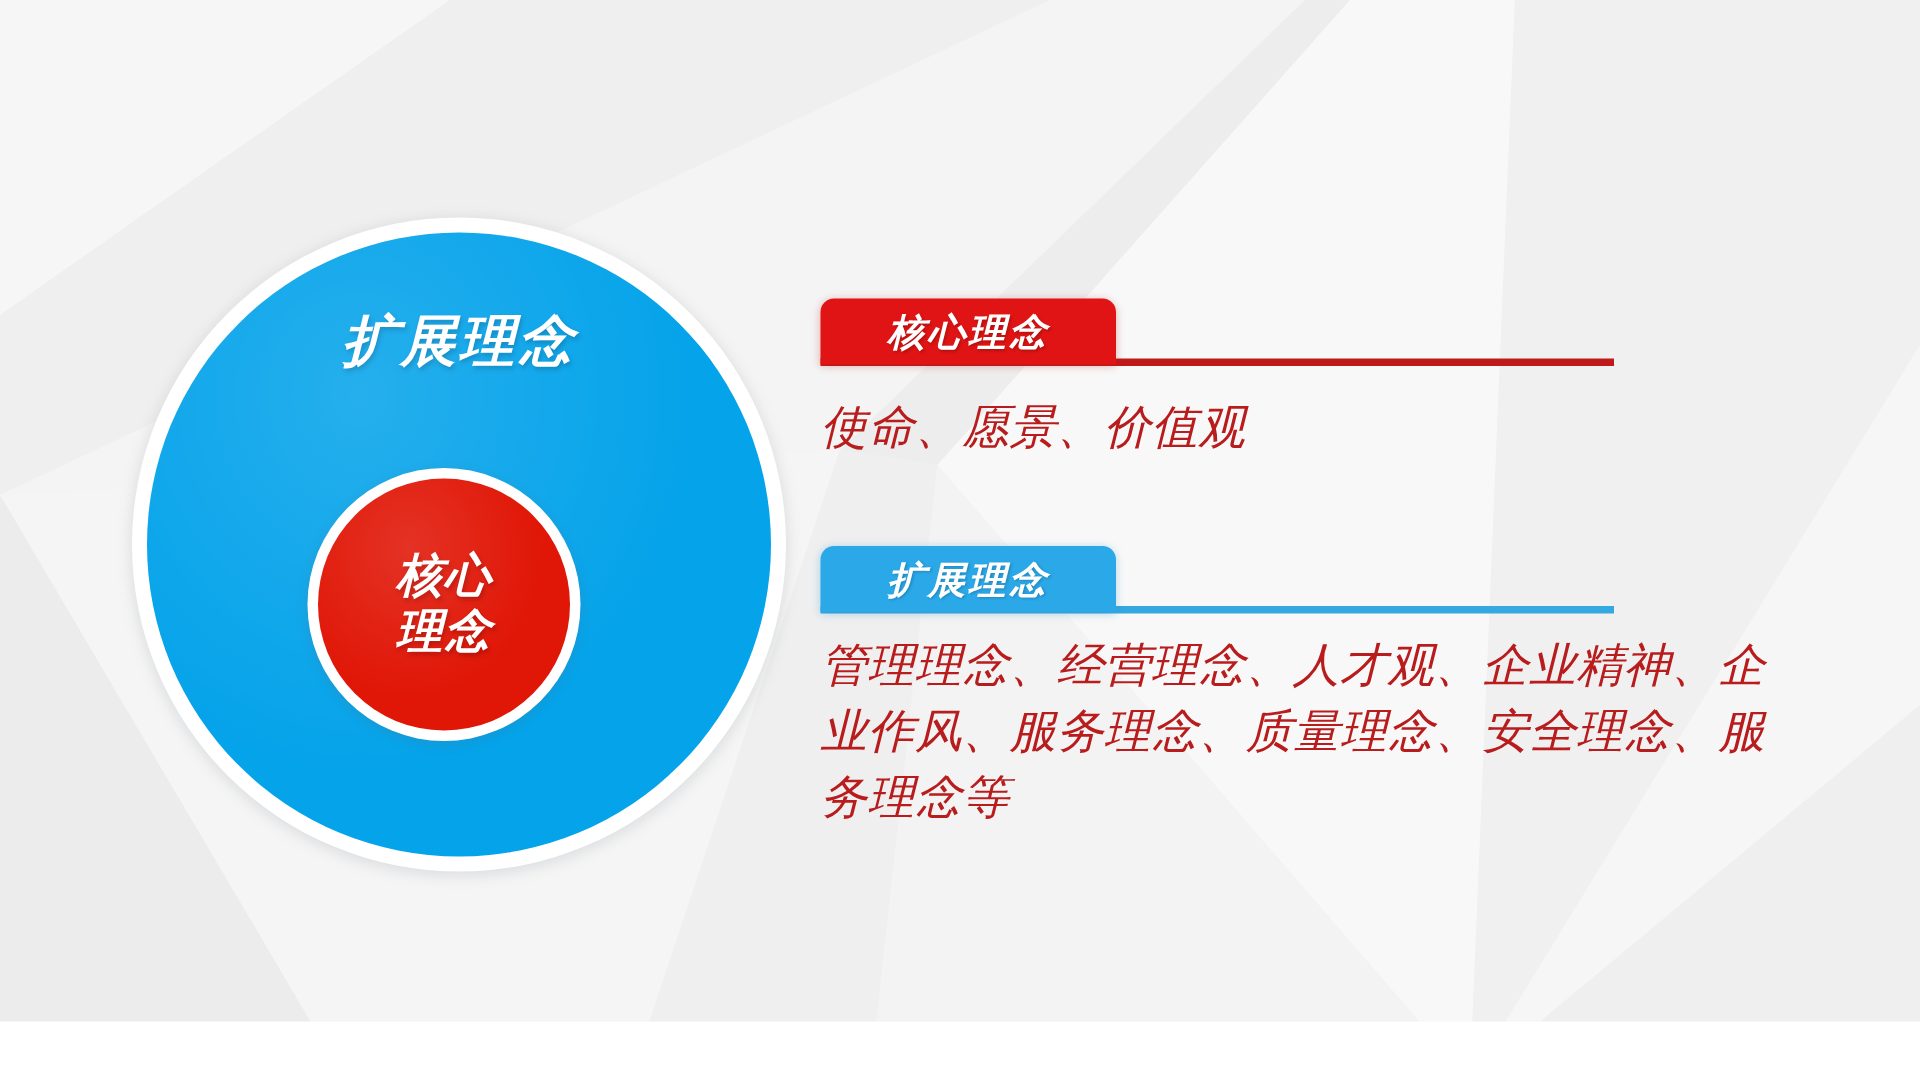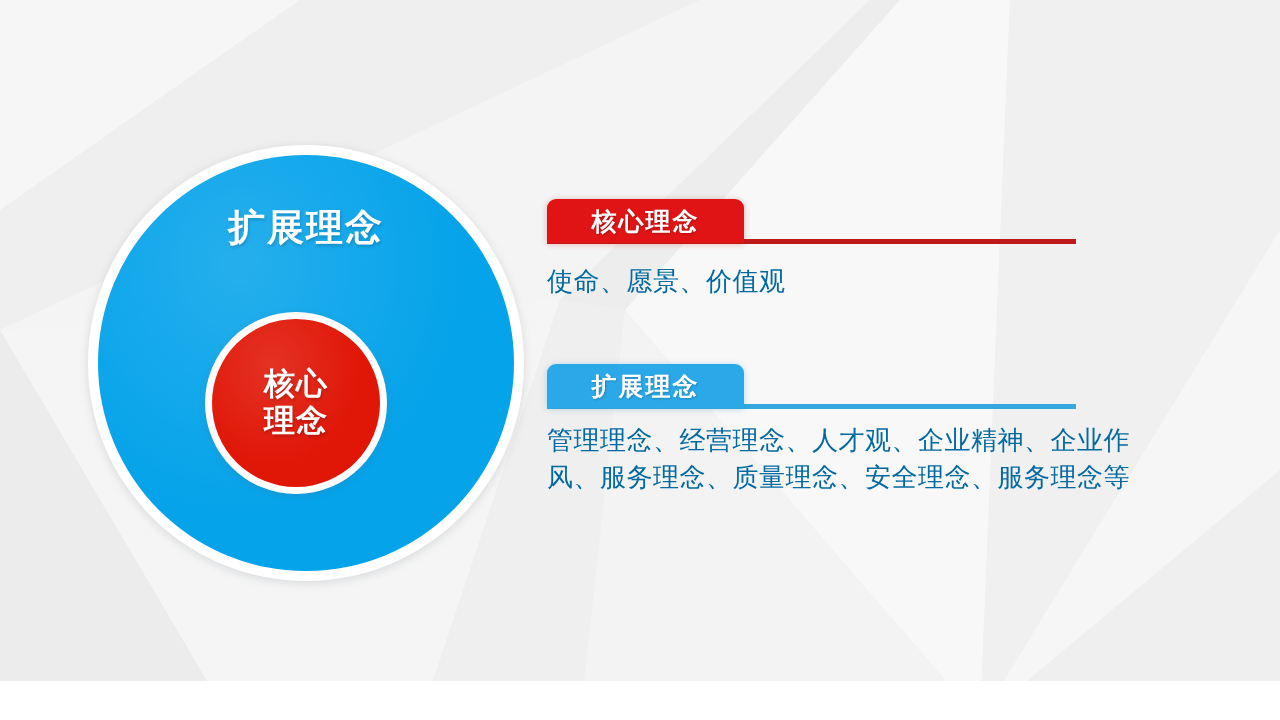--- a/index.html
+++ b/index.html
@@ -11,20 +11,21 @@
   body {
     font-family: "Liberation Sans", "DejaVu Sans", sans-serif;
   }
 
   #slide {
     position: relative;
     width: 1280px;
     height: 681px;
     overflow: hidden;
     background: #f2f2f2;
+    font-style: italic;
   }
 
   
   .bg-layer {
     position: absolute;
     inset: 0;
     width: 1280px;
     height: 720px;
   }
 
@@ -162,22 +163,22 @@
     left: 0;
     top: 40px;
     width: 529px;
     height: 5px;
   }
   .rule-red  { background: #bf1a1a; }
   .rule-blue { background: #35a8df; }
 
   .body-text {
     margin-top: 10px;
-    color: #0369a1;
-    font-size: 26px;
+    color: #b91c1c;
+    font-size: 31px;
     line-height: 1.42;
     letter-spacing: 0.5px;
     width: 632px;
   }
   #block-core .body-text { margin-top: 16px; }
   #block-ext  .body-text { margin-top: 10px; }
 </style>
 </head>
 <body>
 

